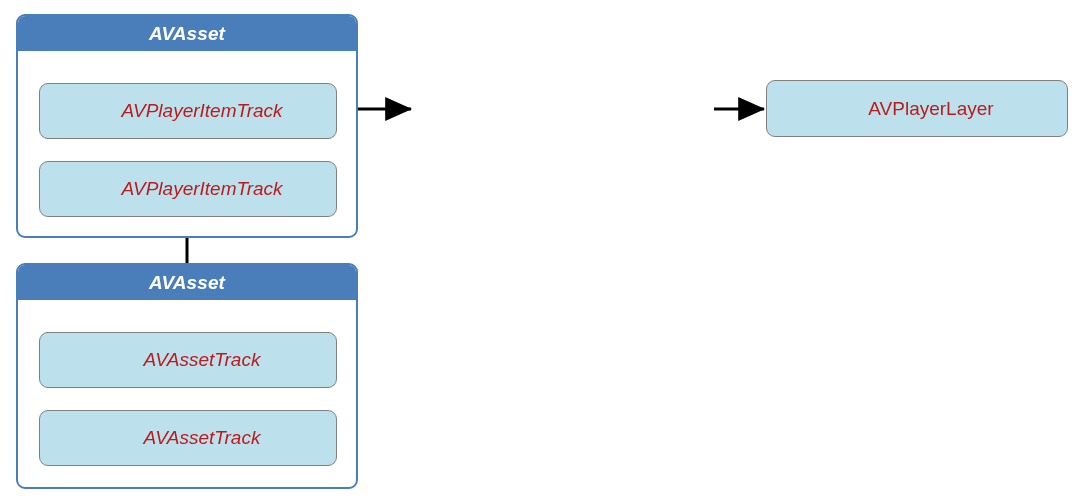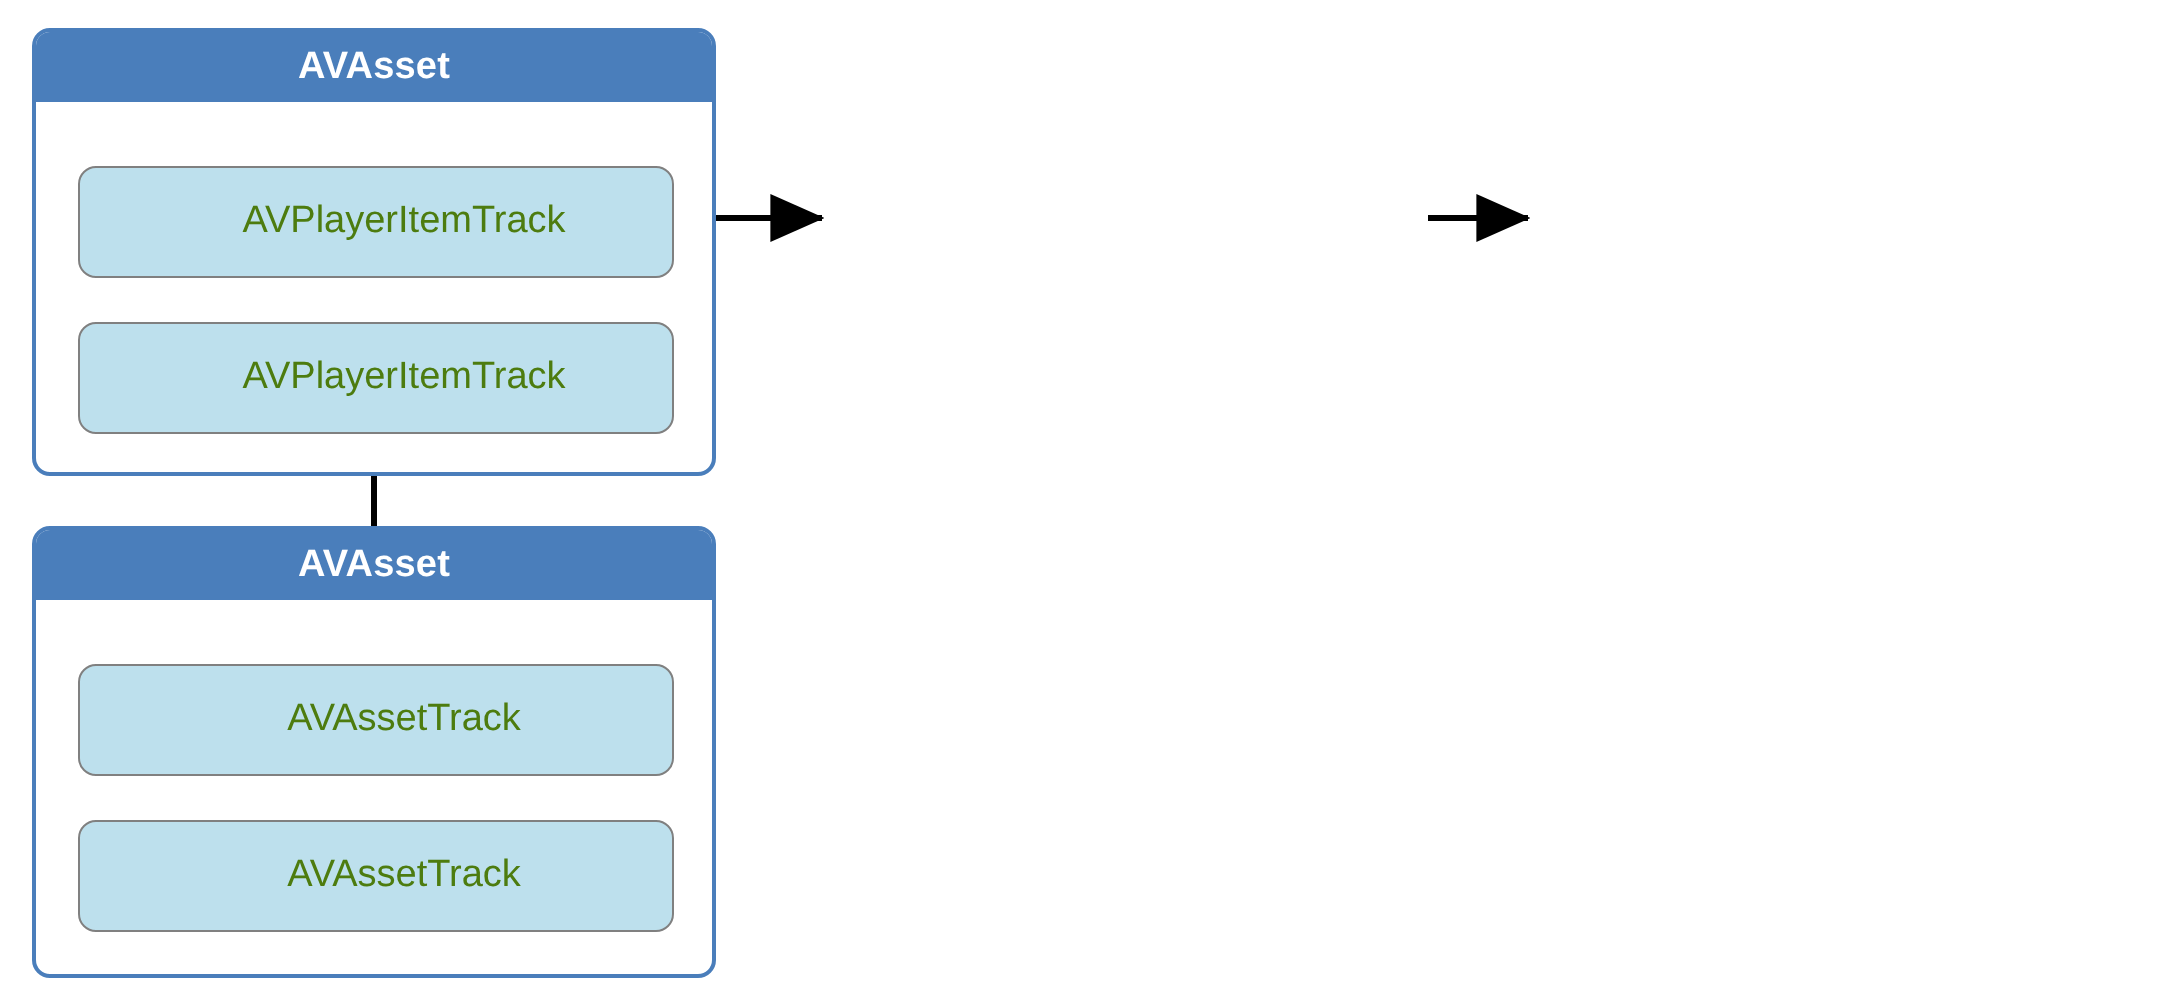--- a/index.html
+++ b/index.html
@@ -23,20 +23,21 @@
   }
 
   
   .group-box {
     position: absolute;
     box-sizing: border-box;
     border: 2px solid #4a7ebb;
     border-radius: 9px;
     background: #ffffff;
     overflow: hidden;
+    font-style: italic;
   }
   .group-header {
     height: 35px;
     background: #4a7ebb;
     color: #ffffff;
     font-size: 19px;
     font-weight: bold;
     display: flex;
     align-items: center;
     justify-content: center;
@@ -51,21 +52,21 @@
   .node {
     position: absolute;
     box-sizing: border-box;
     background: #bde0ed;
     border: 1.6px solid #808080;
     border-radius: 9px;
     display: flex;
     align-items: center;
     justify-content: center;
     font-size: 19px;
-    color: #4d7c0f;
+    color: #b91c1c;
     padding-left: 28px;
   }
 
   
   .track-a { left: 21px; top: 32px;  width: 298px; height: 56px; }
   .track-b { left: 21px; top: 110px; width: 298px; height: 56px; }
 
   
   #avplayer-node      { left: 413px; top: 80px; width: 301px; height: 57px; }
   #avplayerlayer-node { left: 766px; top: 80px; width: 302px; height: 57px; }
@@ -112,14 +113,15 @@
 
   <div class="group-box" id="asset-bottom">
     <div class="group-header">AVAsset</div>
     <div class="group-body">
       <div class="node track-a">AVAssetTrack</div>
       <div class="node track-b">AVAssetTrack</div>
     </div>
   </div>
 
 
+  <div class="node" id="avplayerlayer-node">AVPlayerLayer</div>
 
 </div>
 
 </body></html>

